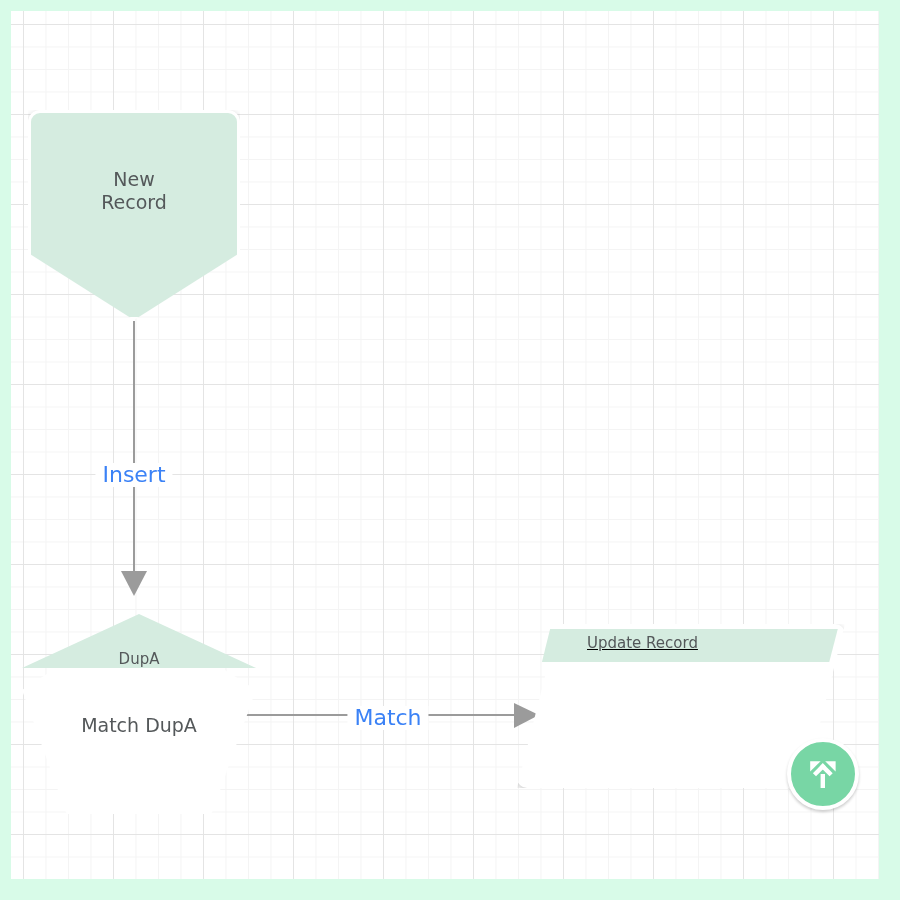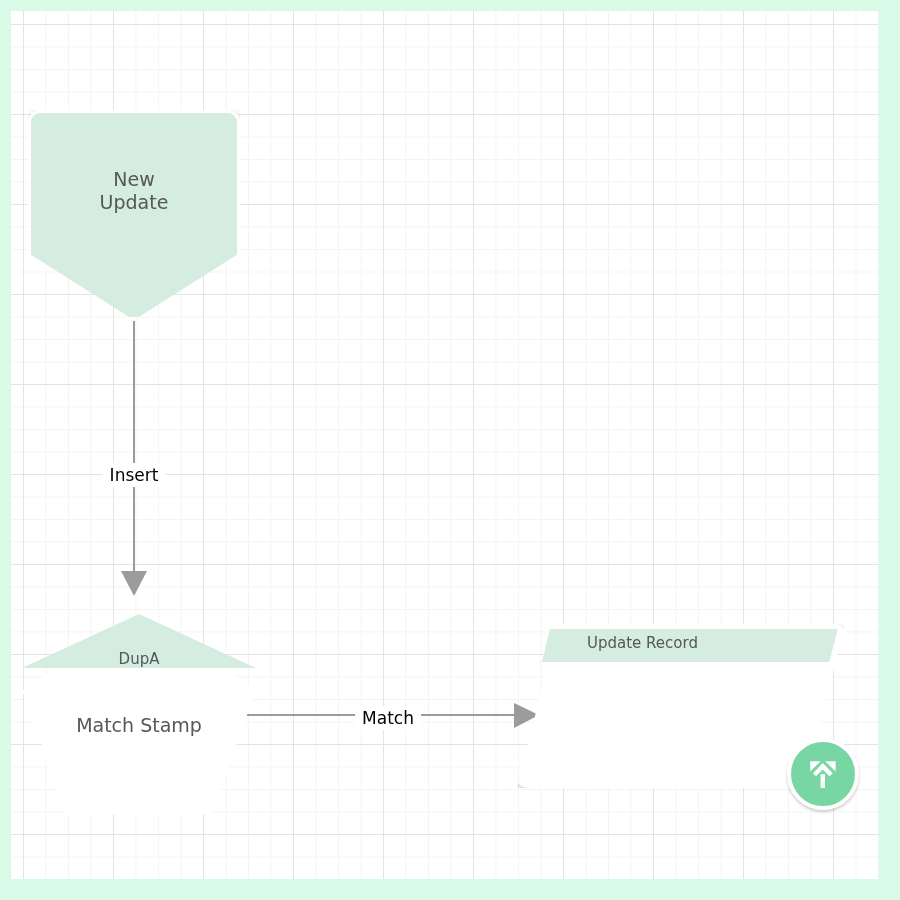--- a/index.html
+++ b/index.html
@@ -48,22 +48,22 @@
     width: 868px;
     height: 868px;
   }
   #node-layer { pointer-events: none; }
   #node-layer > * { pointer-events: auto; }
 
   
   .edge-label {
     position: absolute;
     background: #ffffff;
-    color: #000000;
-    font-size: 17px;
+    color: #3b82f6;
+    font-size: 22px;
     line-height: 20px;
     padding: 2px 7px;
     white-space: nowrap;
     transform: translate(-50%, -50%);
   }
 
   
   .node-title {
     color: #54585a;
     font-size: 19px;
@@ -165,20 +165,21 @@
     top: 5px;
     height: 33px;
     background: #d5ece0;
     -webkit-clip-path: polygon(10.1% 0%, 97.8% 0%, 95.2% 100%, 7.6% 100%);
     clip-path: polygon(10.1% 0%, 97.8% 0%, 95.2% 100%, 7.6% 100%);
   }
   #node-update .header-text-pos {
     position: absolute;
     left: 70px;
     top: 9px;
+    text-decoration: underline;
   }
   #node-update .label-wrap {
     position: absolute;
     left: 30px;
     right: 30px;
     top: 66px;
     display: flex;
     justify-content: center;
   }
   #node-update .badge {
@@ -221,31 +222,31 @@
     <div class="edge-label" style="left:123px; top:464px;">Insert</div>
 
     <div class="edge-label" style="left:377px; top:707px;">Match</div>
 
     <div id="node-layer">
 
       <div id="node-new-account">
         <div class="shape"></div>
         <div class="label-wrap">
           <div class="node-title">New
-Update</div>
+Record</div>
         </div>
       </div>
 
       <div id="node-match">
         <div class="shape"></div>
         <div class="header-band">
           <span class="node-header-text">DupA</span>
         </div>
         <div class="label-wrap">
-          <div class="node-title">Match Stamp</div>
+          <div class="node-title">Match DupA</div>
         </div>
       </div>
 
       <div id="node-update">
         <div class="shape"></div>
         <div class="header-band"></div>
         <div class="header-text-pos">
           <span class="node-header-text">Update Record</span>
         </div>
 

